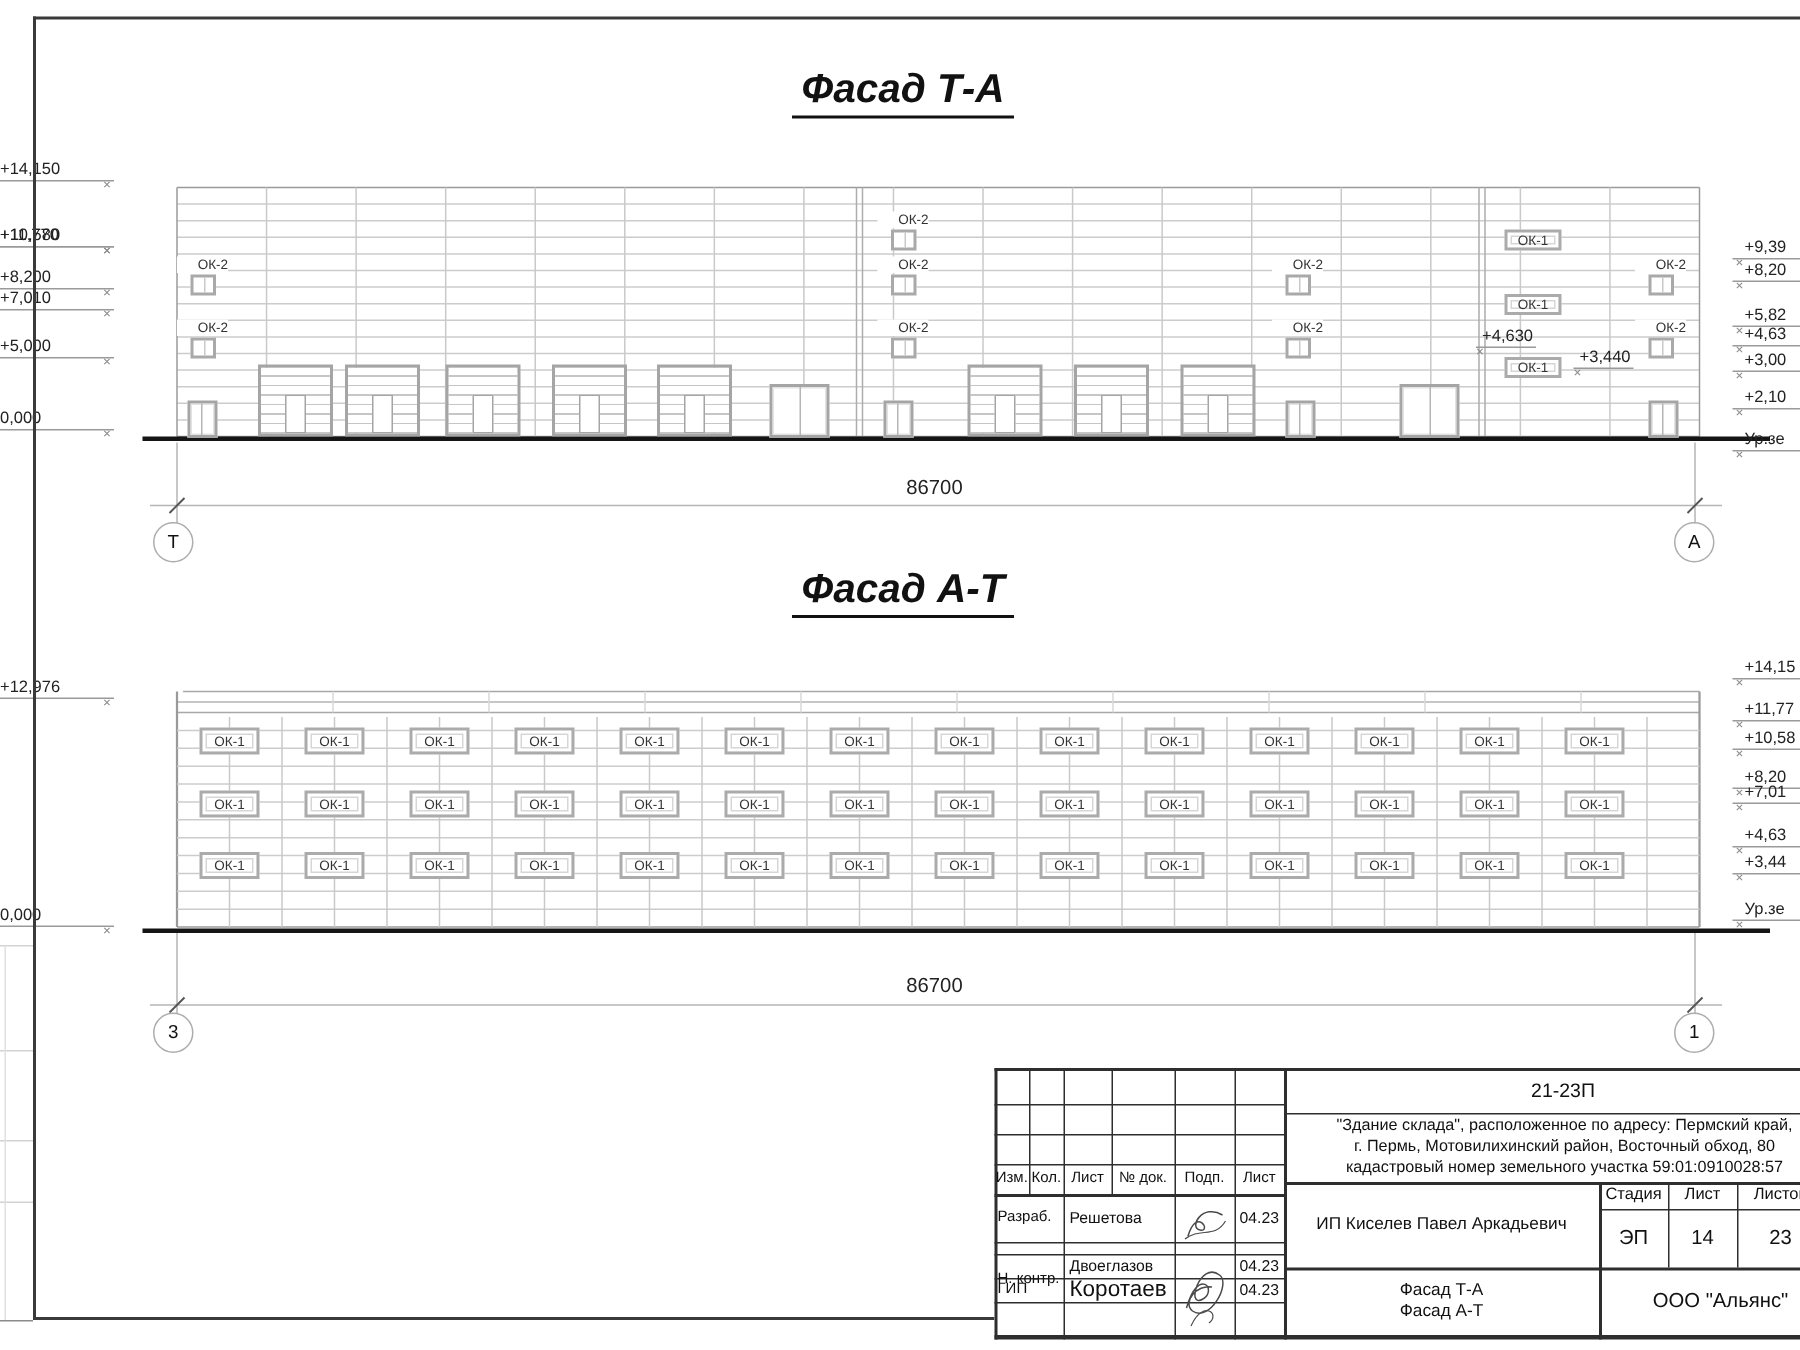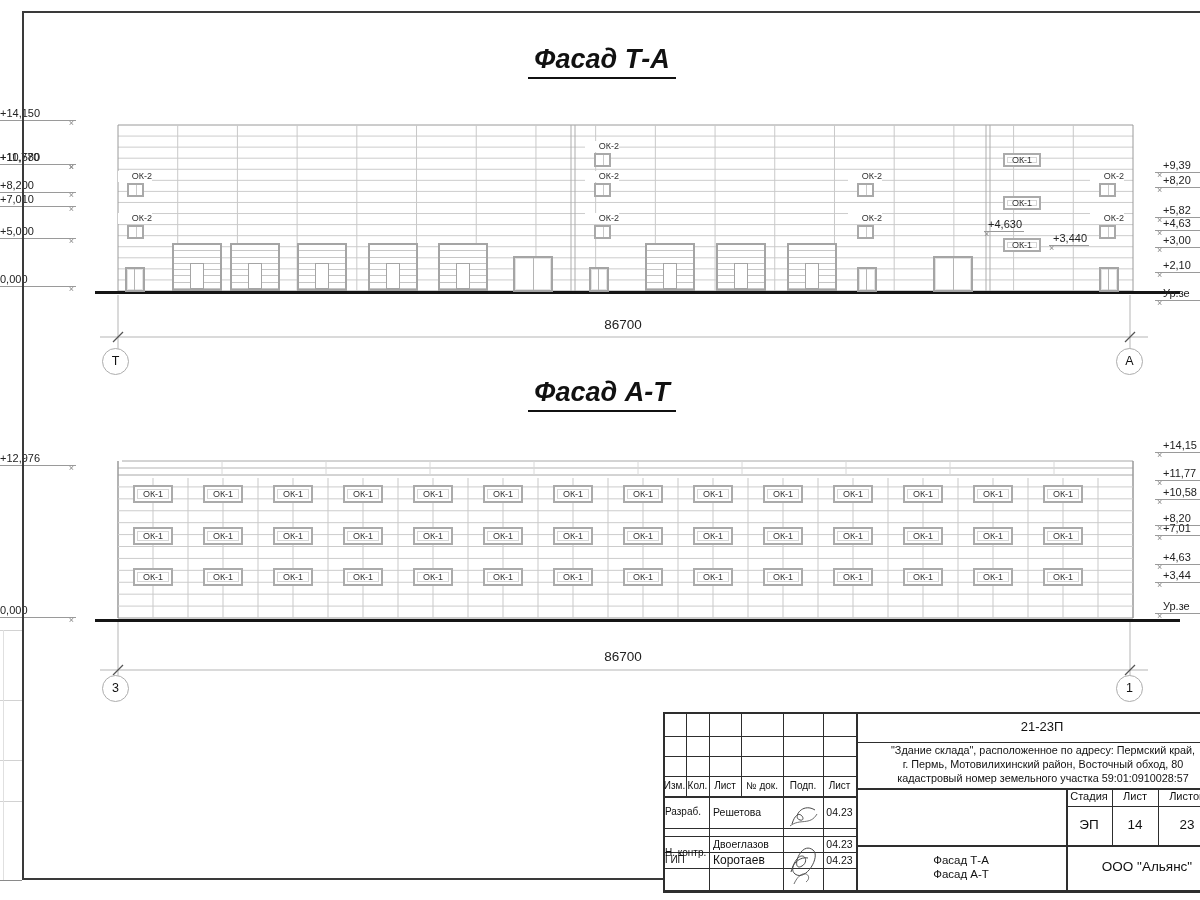--- a/index.html
+++ b/index.html
@@ -377,34 +377,35 @@
 
       <div class="scell" style="left:2px;top:84px;width:44px;height:32px;font-size:10px;justify-content:flex-start">Разраб.</div>
       <div class="scell" style="left:47px;top:84px;width:72px;height:32px;font-size:10.5px;justify-content:flex-start;padding-left:3px">Решетова</div>
       <div class="scell" style="left:160px;top:84px;width:33px;height:32px;font-size:10.5px">04.23</div>
 
       <div class="scell" style="left:2px;top:133px;width:44px;height:16px;font-size:10px;justify-content:flex-start">Н. контр.</div>
       <div class="scell" style="left:47px;top:124px;width:72px;height:16px;font-size:10.5px;justify-content:flex-start;padding-left:3px">Двоеглазов</div>
       <div class="scell" style="left:160px;top:124px;width:33px;height:16px;font-size:10.5px">04.23</div>
 
       <div class="scell" style="left:2px;top:140px;width:44px;height:16px;font-size:10px;justify-content:flex-start">ГИП</div>
-      <div class="scell" style="left:47px;top:140px;width:72px;height:16px;font-size:12px;justify-content:flex-start;padding-left:3px">Коротаев</div>
+      <div class="scell" style="left:47px;top:140px;width:72px;height:16px;font-size:15px;justify-content:flex-start;padding-left:3px">Коротаев</div>
       <div class="scell" style="left:160px;top:140px;width:33px;height:16px;font-size:10.5px">04.23</div>
 
       <svg class="abs" style="left:121px;top:84px" width="39" height="94">
         <path d="M8,28 C14,8 24,26 16,24 C8,22 18,6 31,14" stroke="#4a4a4a" fill="none" stroke-width="1"></path>
         <path d="M6,30 C16,22 26,30 33,18" stroke="#4a4a4a" fill="none" stroke-width="0.8"></path>
         <path d="M7,76 C15,48 28,64 18,70 C6,77 16,44 29,54 C37,60 22,86 11,78 C4,72 14,60 24,62" stroke="#4a4a4a" fill="none" stroke-width="1"></path>
         <path d="M10,88 C18,70 30,80 22,86" stroke="#4a4a4a" fill="none" stroke-width="0.8"></path>
       </svg>
 
       <div class="scell" style="left:193px;top:0;width:372px;height:30px;font-size:13px">21-23П</div>
       <div class="scell pre" style="left:195px;top:30px;width:370px;height:46px;font-size:10.8px;line-height:13.8px">"Здание склада", расположенное по адресу: Пермский край,
 г. Пермь, Мотовилихинский район, Восточный обход, 80
 кадастровый номер земельного участка 59:01:0910028:57</div>
+      <div class="scell" style="left:193px;top:76px;width:210px;height:57px;font-size:11.5px">ИП Киселев Павел Аркадьевич</div>
       <div class="scell" style="left:403px;top:76px;width:46px;height:18px;font-size:11px">Стадия</div>
       <div class="scell" style="left:449px;top:76px;width:46px;height:18px;font-size:11px">Лист</div>
       <div class="scell" style="left:495px;top:76px;width:58px;height:18px;font-size:11px">Листов</div>
       <div class="scell" style="left:403px;top:94px;width:46px;height:39px;font-size:13.5px">ЭП</div>
       <div class="scell" style="left:449px;top:94px;width:46px;height:39px;font-size:13.5px">14</div>
       <div class="scell" style="left:495px;top:94px;width:58px;height:39px;font-size:13.5px">23</div>
       <div class="scell pre" style="left:193px;top:133px;width:210px;height:45px;font-size:11.5px">Фасад Т-А
 Фасад А-Т</div>
       <div class="scell" style="left:403px;top:133px;width:162px;height:45px;font-size:13.5px">ООО "Альянс"</div>
     </div>

